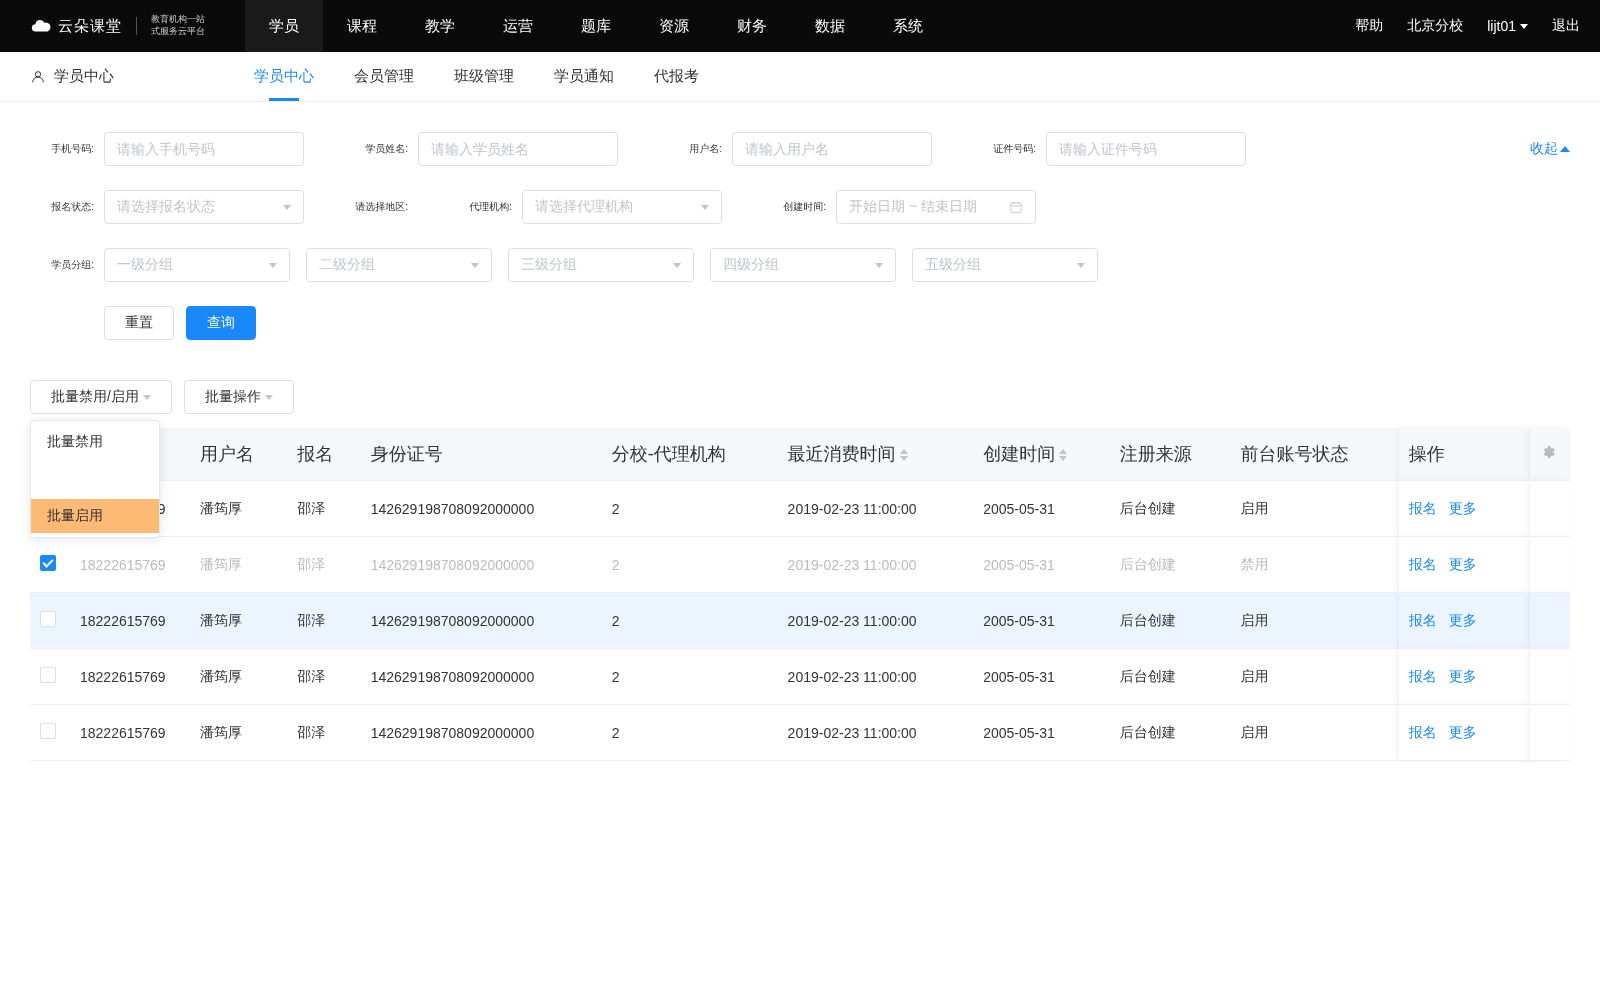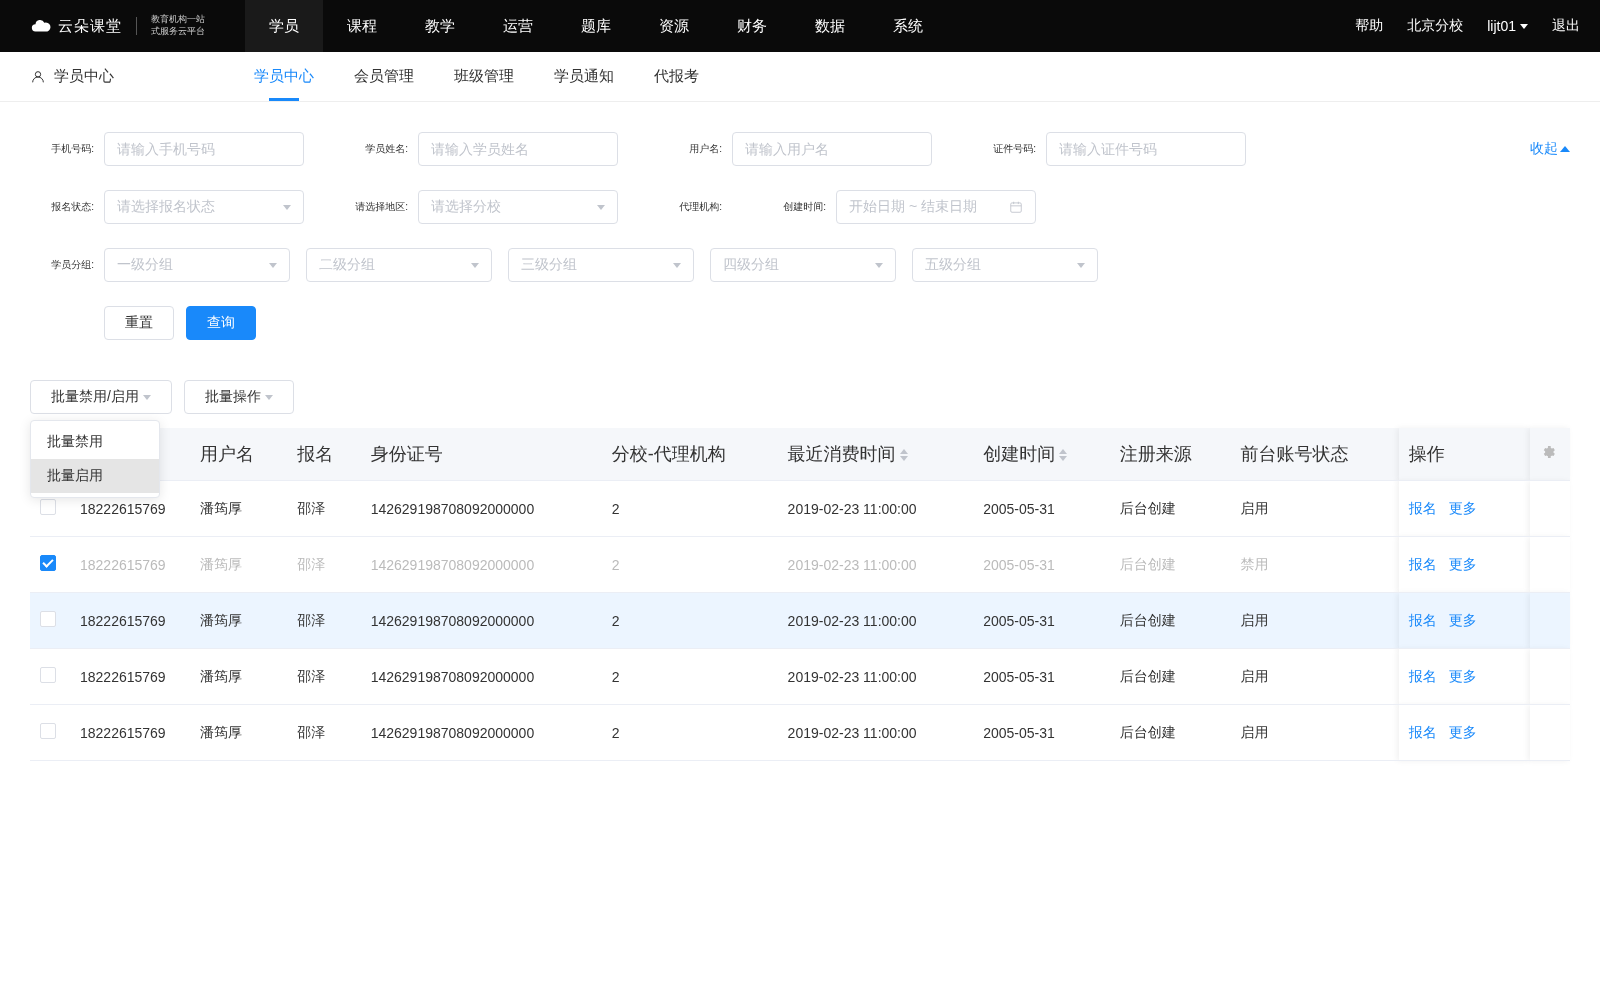--- a/index.html
+++ b/index.html
@@ -48,21 +48,21 @@
     .btn-row { display: flex; gap: 12px; margin-left: 74px; margin-bottom: 40px; }
     .btn { height: 34px; padding: 0 20px; border-radius: 4px; font-size: 14px; cursor: pointer; display: inline-flex; align-items: center; gap: 4px; }
     .btn-default { background: #fff; border: 1px solid #dcdfe6; color: #333; }
     .btn-primary { background: #1989fa; border: 1px solid #1989fa; color: #fff; }
     .btn-plain-primary { background: #fff; border: 1px solid #1989fa; color: #1989fa; }
     
     .action-bar { display: flex; margin-bottom: 14px; position: relative; }
     .action-bar .right { margin-left: auto; display: flex; gap: 12px; }
     .dropdown-menu { position: absolute; top: 40px; left: 0; width: 130px; background: #fff; border: 1px solid #e4e7ed; border-radius: 4px; box-shadow: 0 2px 12px rgba(0,0,0,.1); padding: 4px 0; z-index: 10; }
     .dropdown-menu div { padding: 8px 16px; font-size: 14px; color: #333; cursor: pointer; }
-    .dropdown-menu .hover { background: #e5e5e5; }
+    .dropdown-menu .hover { background: #fdba74; margin-top: 40px; }
     
     .table { width: 100%; border-collapse: collapse; }
     .table th { background: #f5f7fa; text-align: left; font-weight: 500; padding: 14px 10px; font-size: 18px; color: #333; border-bottom: 1px solid #ebeef5; }
     .table td { padding: 18px 10px; font-size: 14px; color: #333; border-bottom: 1px solid #ebeef5; }
     .table tr.disabled td { color: #bbb; }
     .table tr.hover td { background: #ecf5ff; }
     .checkbox { width: 16px; height: 16px; border: 1px solid #dcdfe6; border-radius: 2px; background: #fff; display: inline-block; position: relative; }
     .checkbox.checked { background: #1989fa; border-color: #1989fa; }
     .checkbox.checked::after { content: ""; position: absolute; left: 4px; top: 1px; width: 4px; height: 8px; border: solid #fff; border-width: 0 2px 2px 0; transform: rotate(45deg); }
     .link { color: #1989fa; text-decoration: none; margin-right: 12px; }
@@ -184,27 +184,27 @@
   <div class="filter-row" id="filter-row-2">
       <div class="filter-item">
         <span class="filter-label">报名状态:</span>
         <div class="filter-select">
           <span class="filter-select-text">请选择报名状态</span>
           <span class="chevron-down-s"></span>
         </div>
       </div>
       <div class="filter-item">
         <span class="filter-label">请选择地区:</span>
+      </div>
+      <div class="filter-item">
+        <span class="filter-label">代理机构:</span>
         <div class="filter-select">
-          <span class="filter-select-text">请选择分校</span>
+          <span class="filter-select-text">请选择代理机构</span>
           <span class="chevron-down-s"></span>
         </div>
-      </div>
-      <div class="filter-item">
-        <span class="filter-label">代理机构:</span>
       </div>
       <div class="filter-item">
         <span class="filter-label">创建时间:</span>
         <div class="filter-select">
           <span class="date-text">开始日期  ~  结束日期</span>
           <svg class="date-icon" viewBox="0 0 24 24">
             <rect x="3" y="5" width="18" height="16" rx="2" fill="none" stroke="#c0c4cc" stroke-width="1.5"></rect>
             <path stroke="#c0c4cc" stroke-width="1.5" d="M3 10h18M8 3v4M16 3v4"></path>
           </svg>
         </div>

